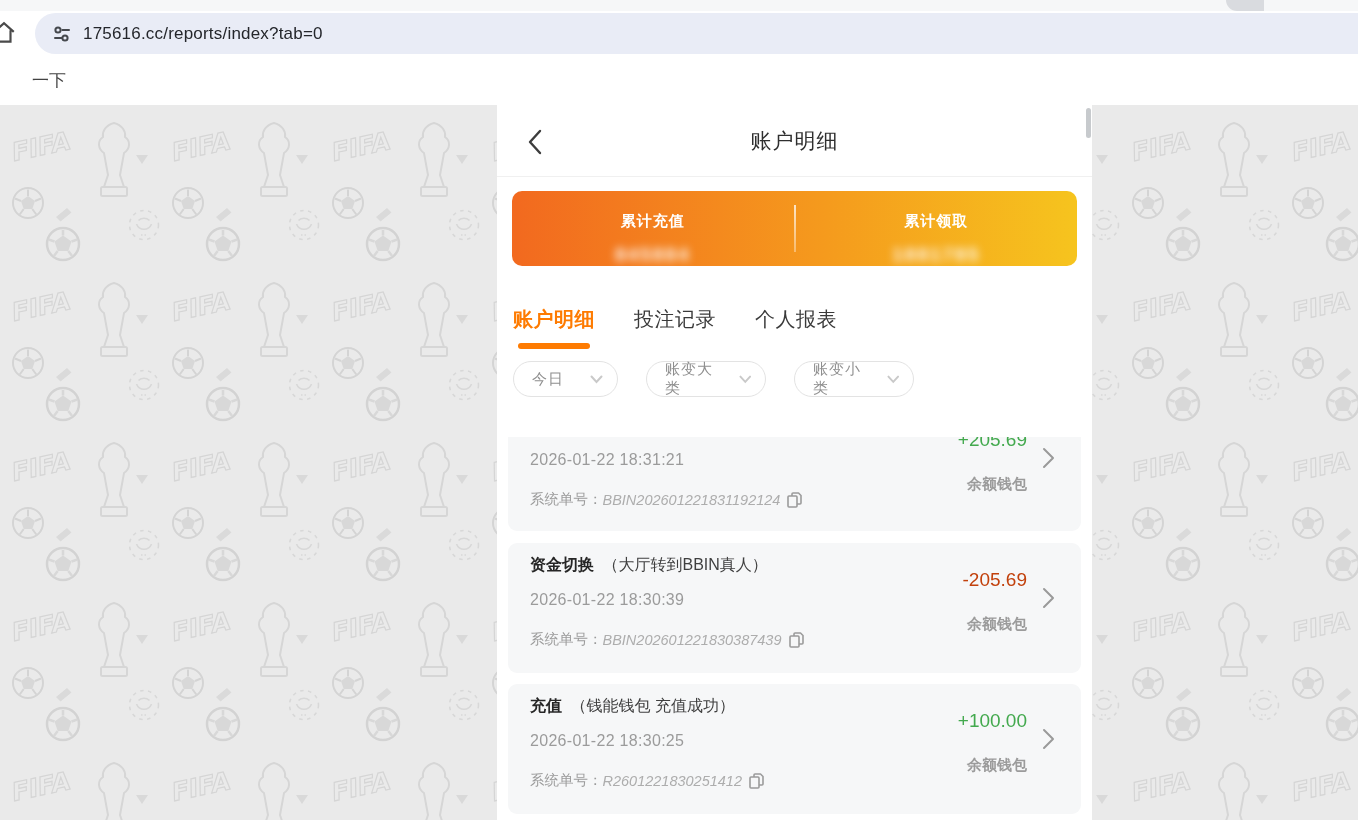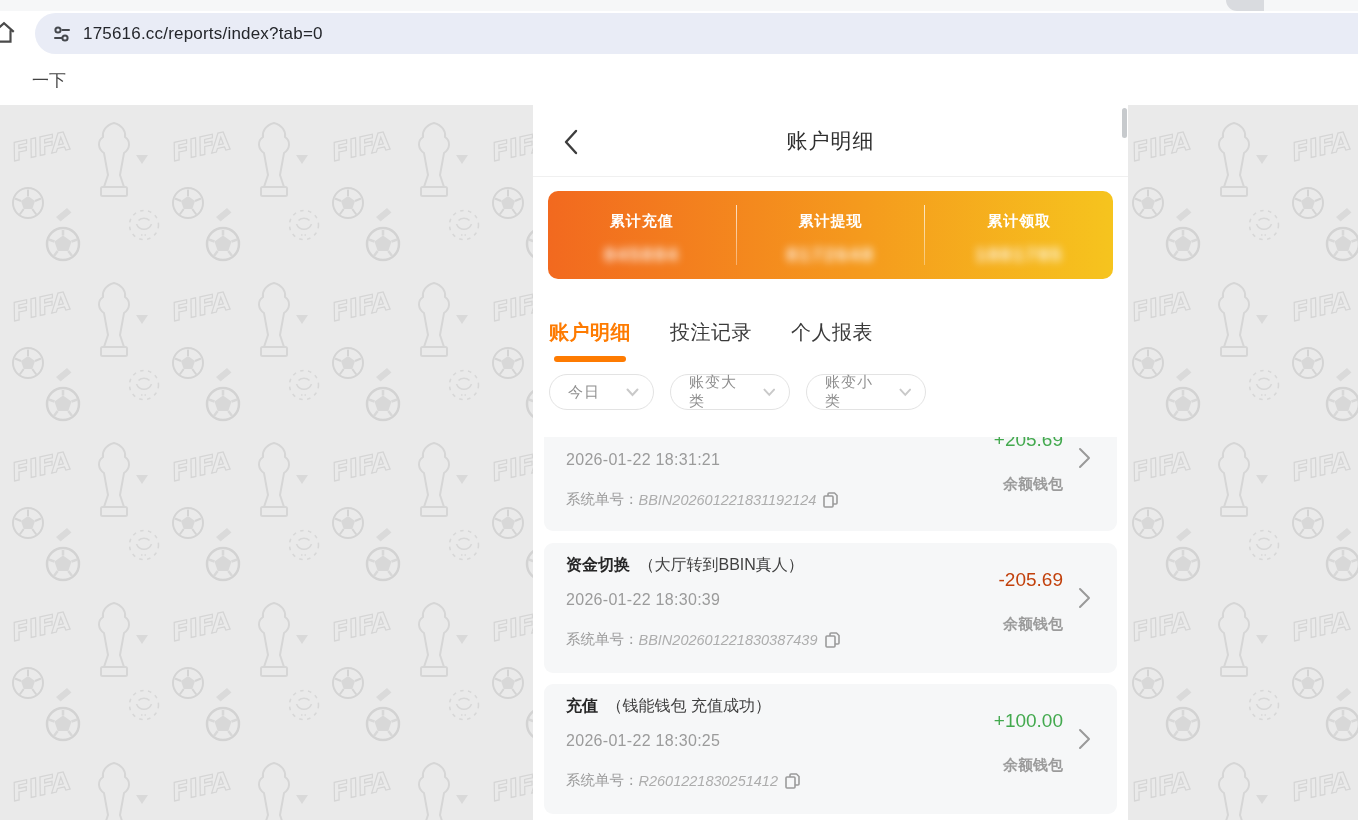--- a/index.html
+++ b/index.html
@@ -24,47 +24,47 @@
   .bookmarks-row { position:absolute; left:0; top:55px; width:100%; height:50px; background:#fff; }
   .bookmark-partial { position:absolute; left:1px; top:14px; font-size:17px; color:#424242;padding-left:31px; }
 
   
   .content-bg { position:absolute; left:0; top:105px; width:1358px; height:715px; background:#eaeaea; }
   .content-bg svg { display:block; width:100%; height:100%; }
 
   
   .panel {
     position:absolute; left:497px; top:105px; width:595px; height:715px;
-    background:#fff; overflow:hidden;margin-left:36px;
+    background:#fff; overflow:hidden;
   }
   .panel-scroll-thumb { position:absolute; right:1px; top:3px; width:5px; height:30px; background:#c7cacd; border-radius:3px; z-index:9; }
 
   .panel-header { position:relative; height:72px; border-bottom:1px solid #f0f0f0; }
   .back-btn { position:absolute; left:30px; top:24px; width:16px; height:26px; cursor:pointer; color:#3d3d3d; }
   .panel-title { position:absolute; left:0; right:0; top:22px; text-align:center; font-size:21px; font-weight:500; color:#2f2f2f; letter-spacing:1px; }
 
   .summary-card {
-    margin:14px 15px 0; height:88px; border-radius:10px;
+    margin:14px 15px 0; height:75px; border-radius:10px;
     background:linear-gradient(90deg,#f2691f 0%,#f59a1d 55%,#f6c41e 100%);
     display:flex; align-items:stretch;
   }
   .stat-col { flex:1; display:flex; flex-direction:column; align-items:center; }
   .stat-label { margin-top:21px; font-size:15px; font-weight:bold; color:#fff; letter-spacing:1px; }
   .stat-value { margin-top:13px; font-size:19px; font-weight:bold; color:rgba(255,255,255,.96); letter-spacing:2px; filter:blur(4px); }
   .stat-divider { width:1px; margin:14px 0; background:linear-gradient(180deg,rgba(255,255,255,.75),rgba(255,255,255,.35)); }
 
   .tabs-row { display:flex; gap:39px; margin:40px 0 0 16px; }
   .tab { position:relative; font-size:20px; color:#3a3a3a; padding-bottom:16px; cursor:pointer; letter-spacing:.5px; }
   .tab.active { color:#fe7b01; font-weight:bold; }
   .tab.active::after {
     content:""; position:absolute; left:50%; transform:translateX(-50%);
     bottom:0; width:72px; height:6px; border-radius:3px; background:#fe7b01;
   }
 
-  .filters-row { display:flex; gap:16px; margin:12px 0 0 16px; padding-bottom:11px; }
+  .filters-row { display:flex; gap:28px; margin:12px 0 0 16px; padding-bottom:11px; }
   .filter-pill {
     height:36px; border:1px solid #e3e3e3; border-radius:18px; background:#fff;
     display:flex; align-items:center; padding:0 14px 0 18px; cursor:pointer;
   }
   .filter-pill .f-label { font-size:15px; color:#8f8f8f; margin-right:12px; letter-spacing:1px; }
   .pill-1 { width:105px; justify-content:space-between; }
   .pill-2,.pill-3 { width:120px; justify-content:space-between; }
 
   .txn-list { position:absolute; left:0; right:0; top:332px; bottom:0; padding:0 11px; overflow:hidden; background:#fff; }
   .txn-card { position:relative; background:#f6f7f8; border-radius:9px; height:130px; }
@@ -165,24 +165,20 @@
     </div>
     <div class="panel-title">账户明细</div>
   </div>
 
   <div class="summary-card">
     <div class="stat-col">
       <span class="stat-label">累计充值</span>
       <span class="stat-value">845884</span>
     </div>
     <div class="stat-divider"></div>
-    <div class="stat-col">
-      <span class="stat-label">累计提现</span>
-      <span class="stat-value">8172648</span>
-    </div>
     <div class="stat-divider"></div>
     <div class="stat-col">
       <span class="stat-label">累计领取</span>
       <span class="stat-value">1881785</span>
     </div>
   </div>
 
   <div class="tabs-row">
     <div class="tab active">账户明细</div>
     <div class="tab">投注记录</div>

